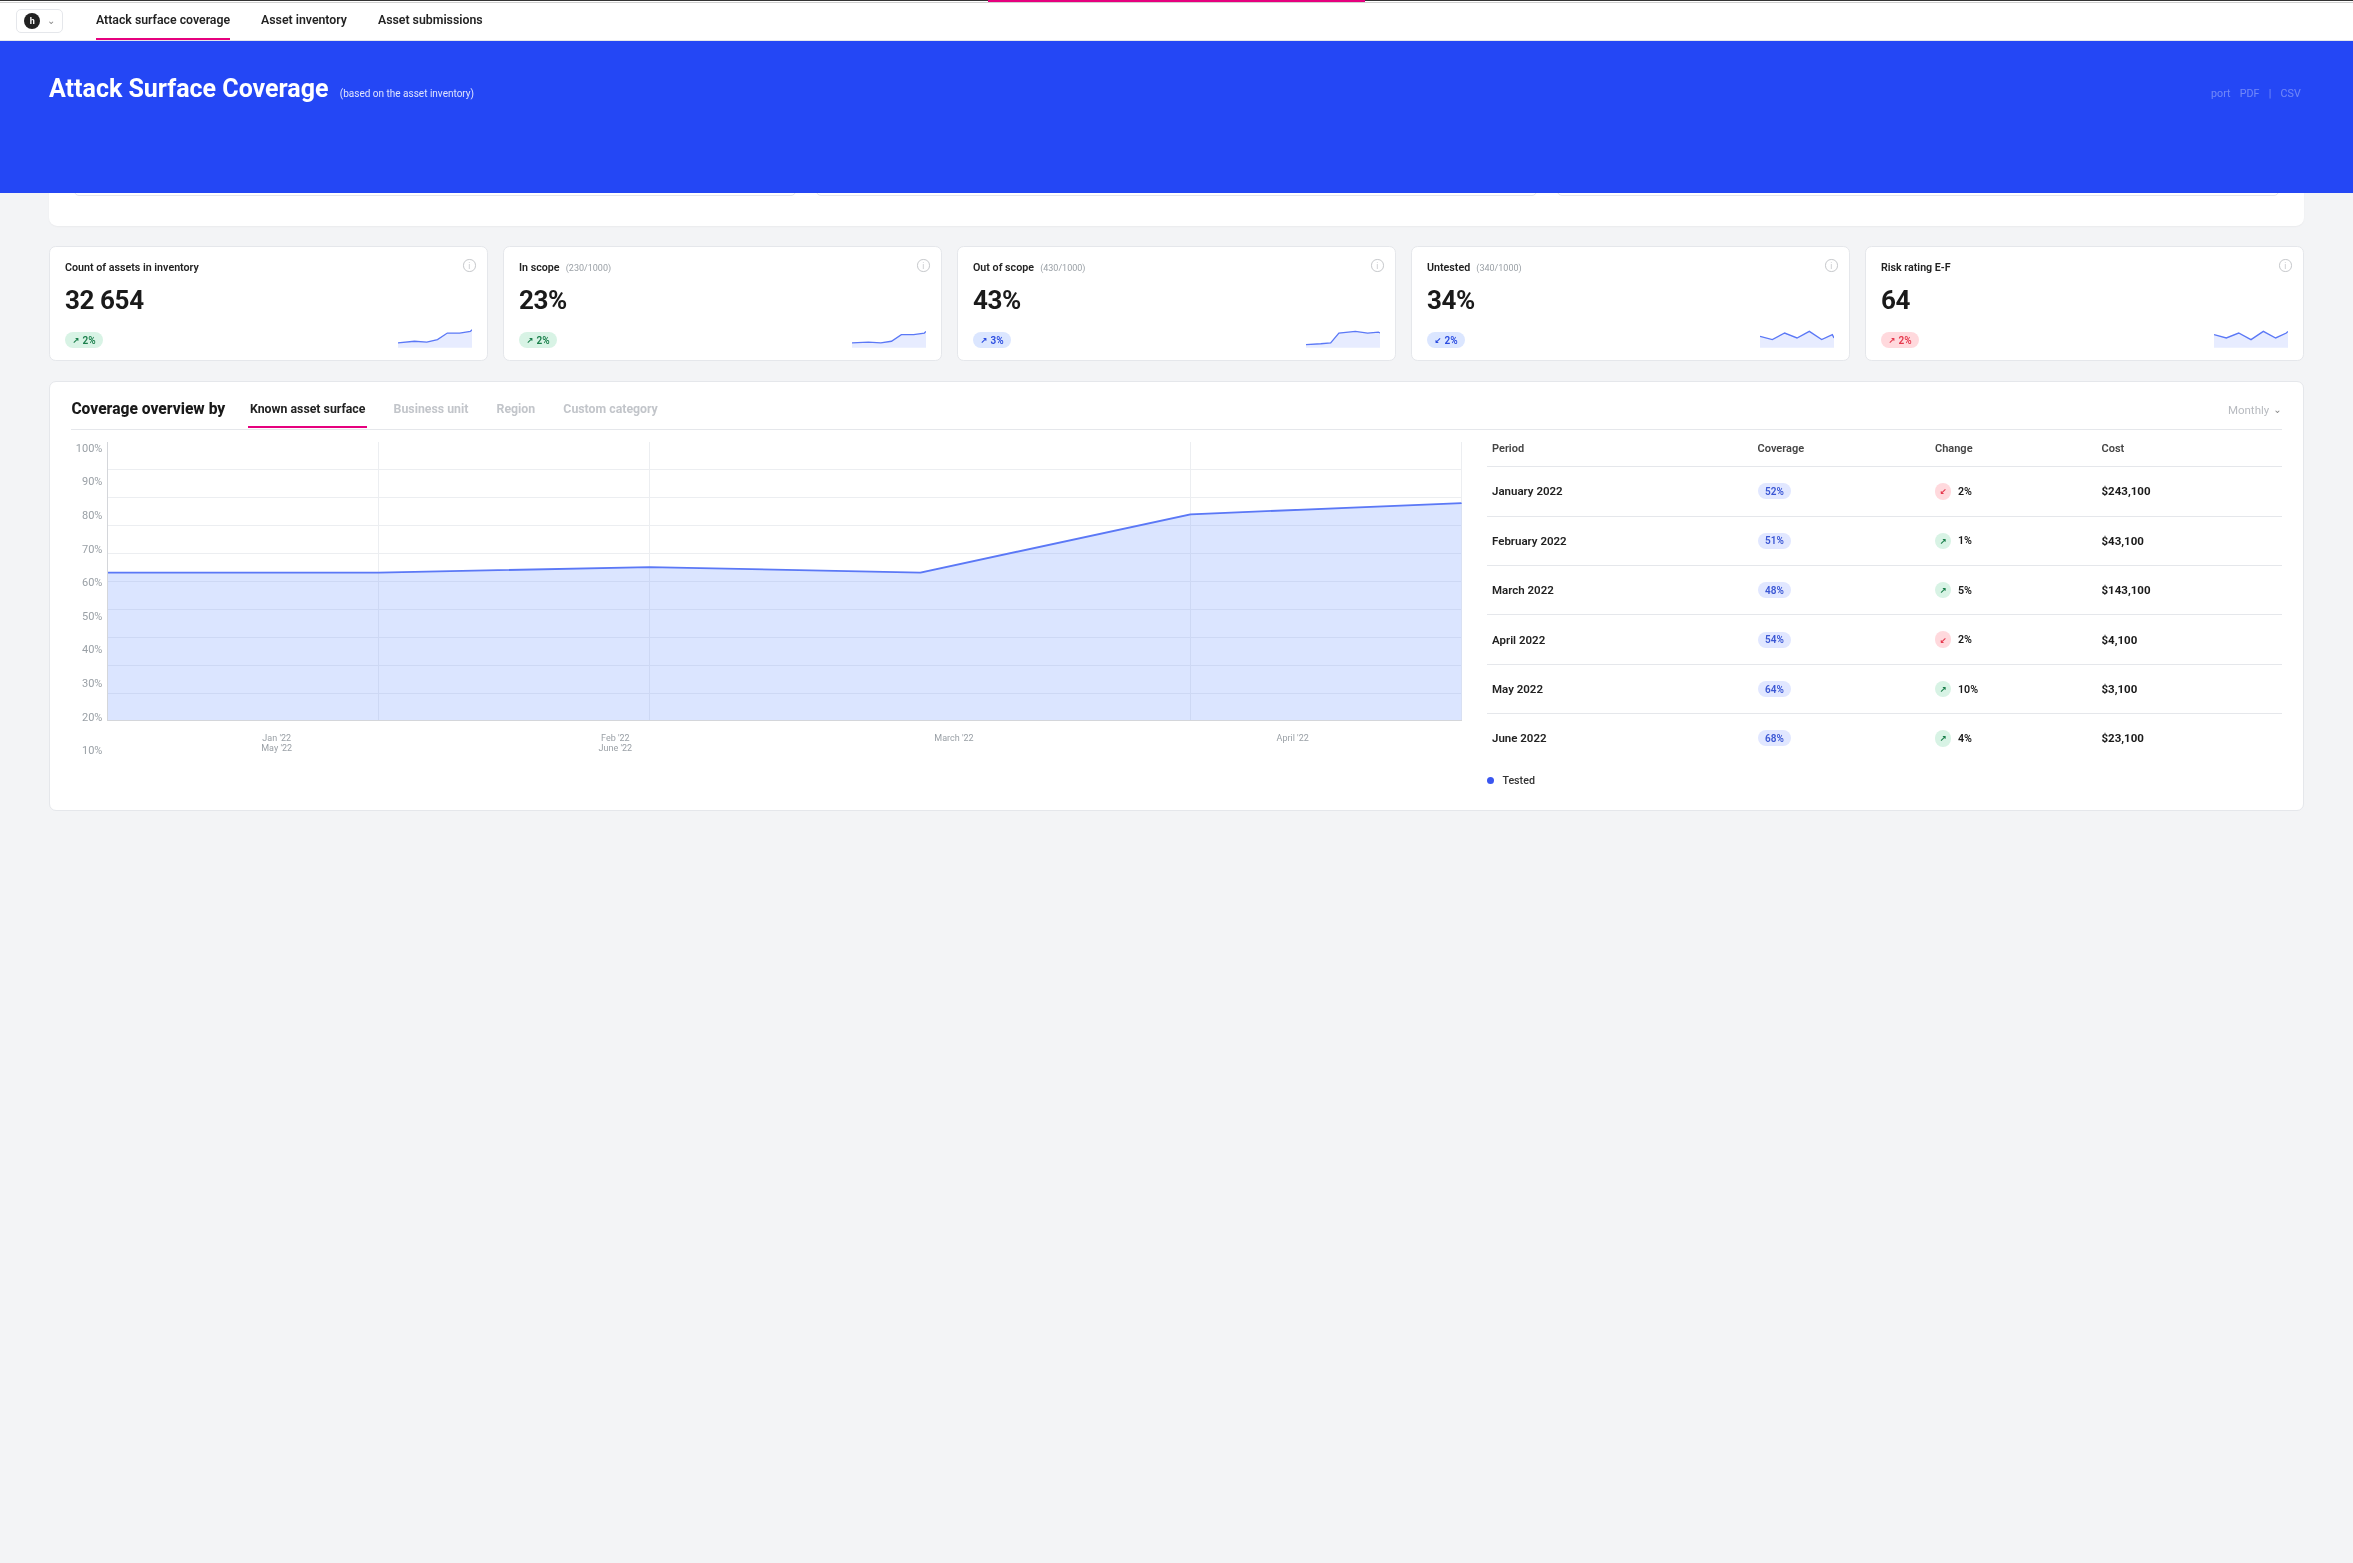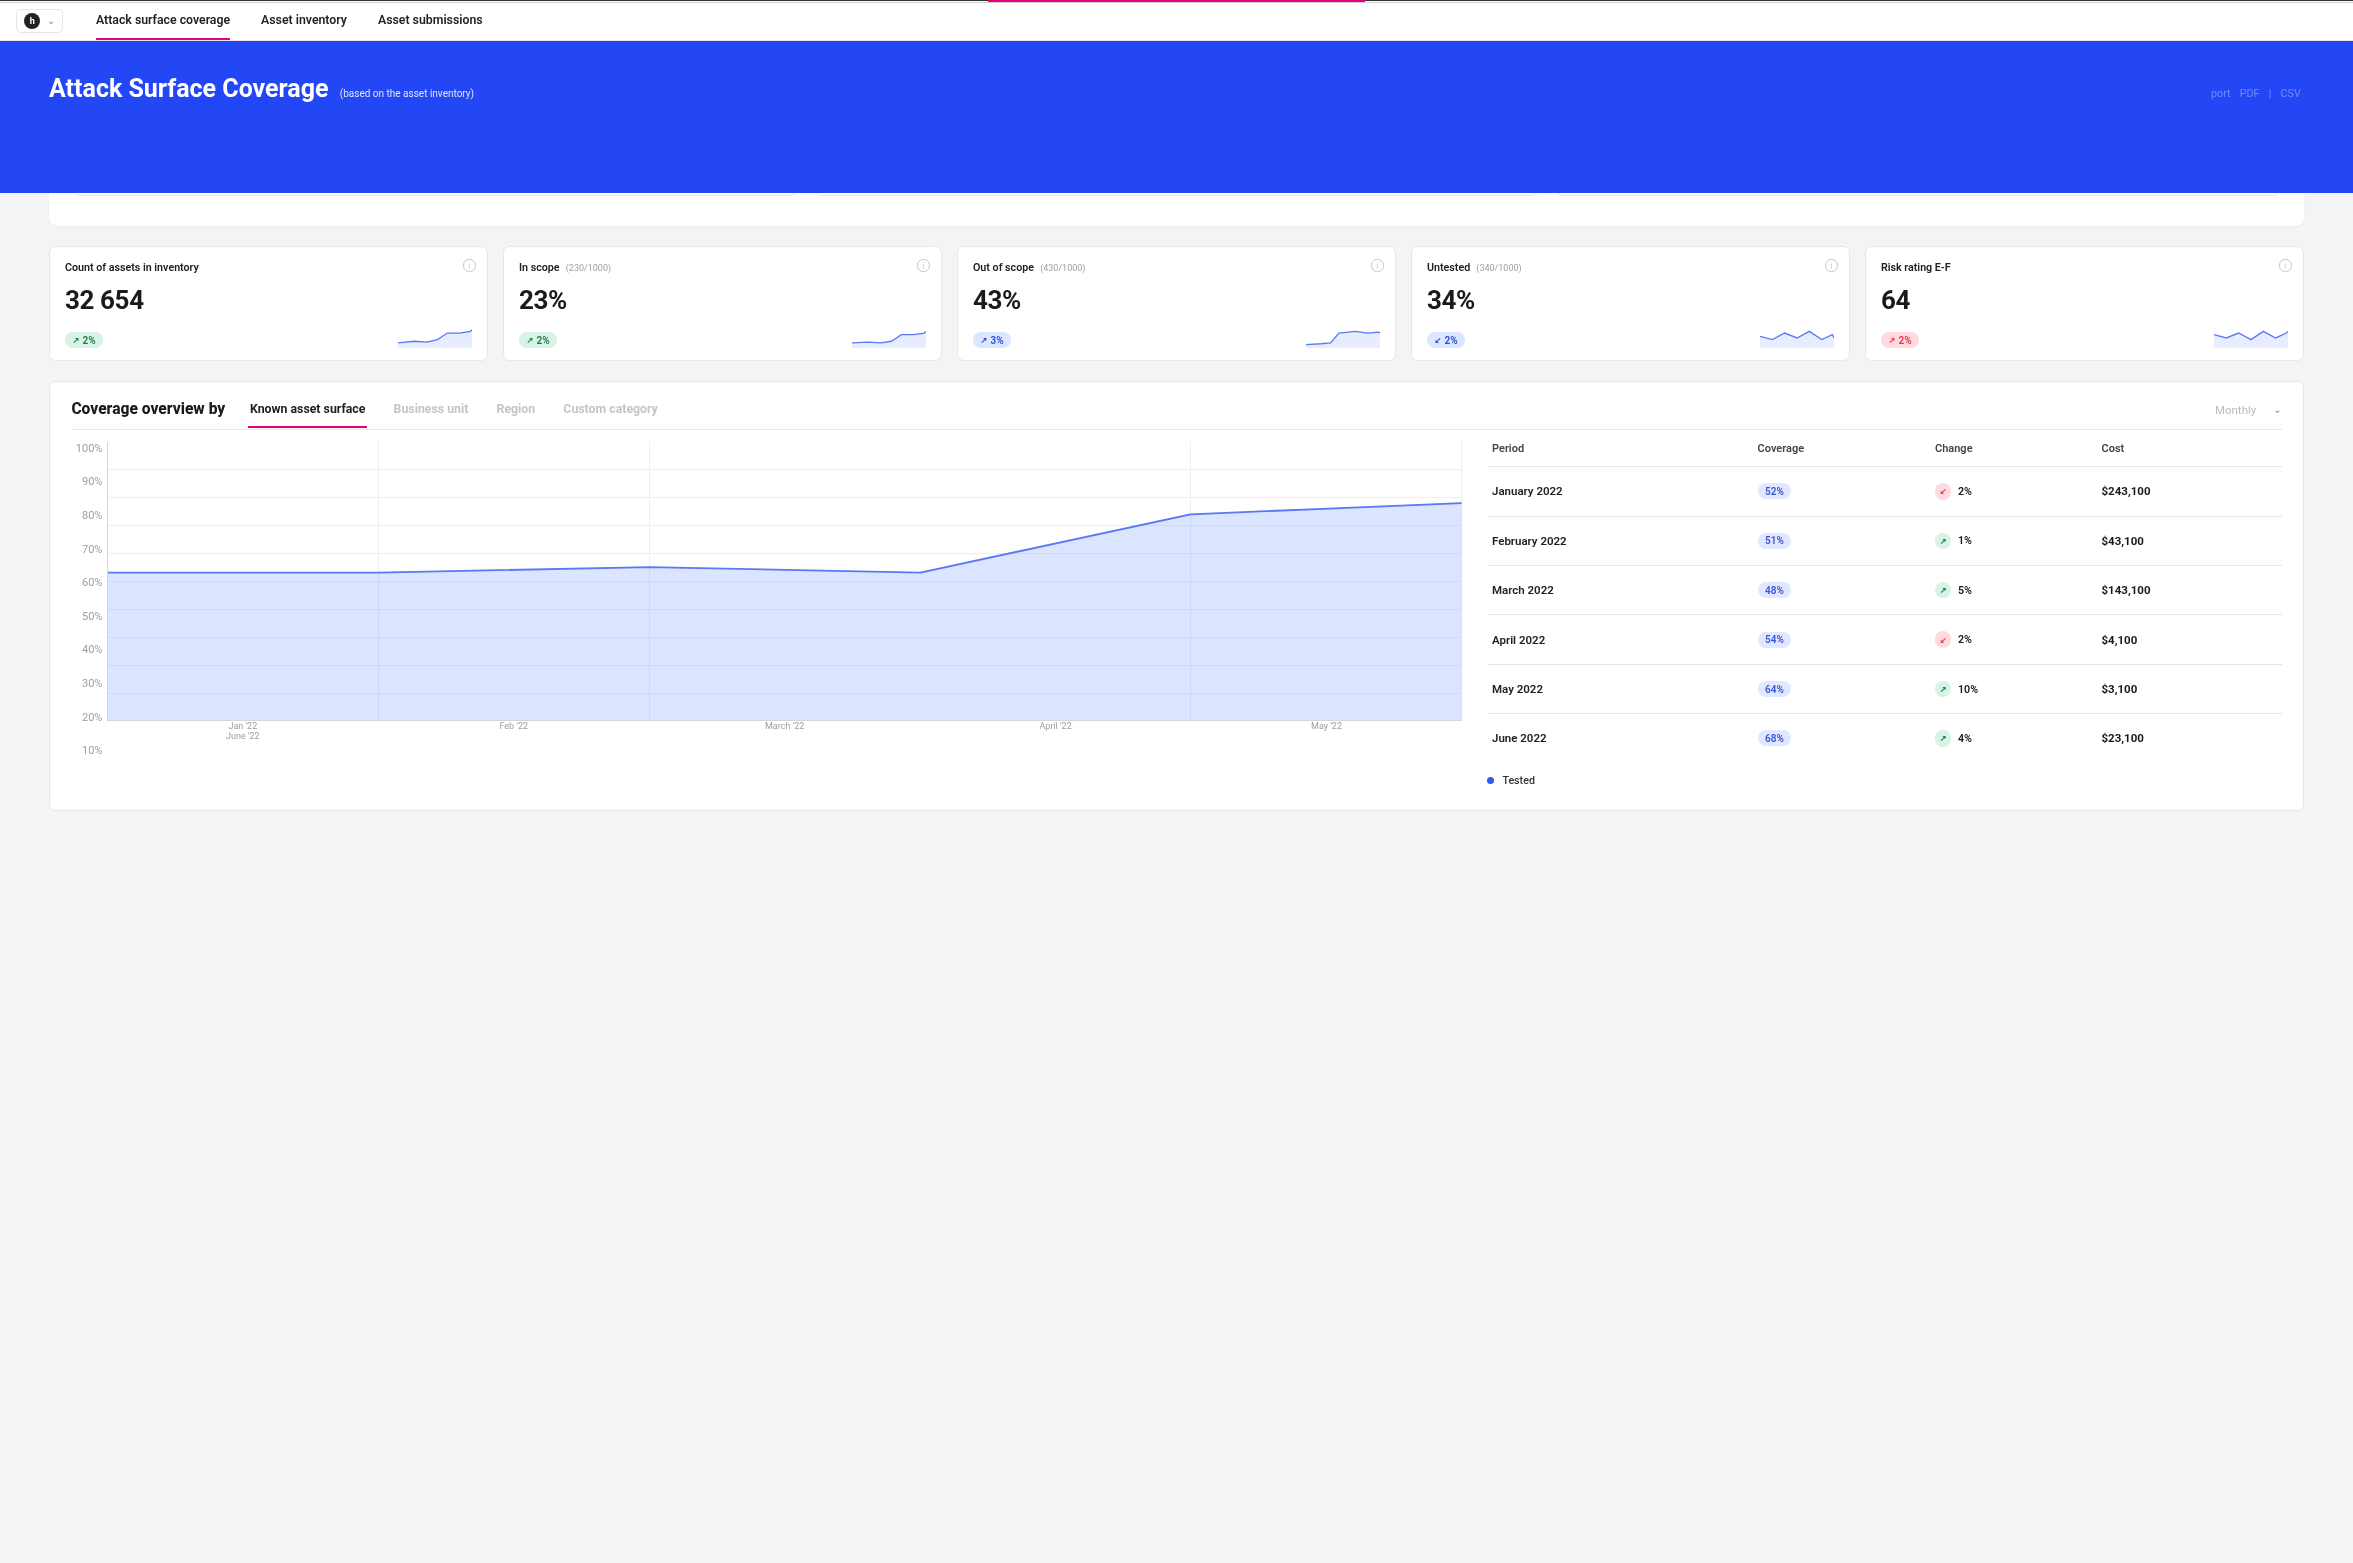--- a/index.html
+++ b/index.html
@@ -172,21 +172,21 @@
   .ov-tabs{display:flex;gap:25px;align-items:flex-end;}
   .ov-tab{
     font-size:12.3px;font-weight:700;color:#c2c5ca;
     padding:0 1.6px 10px;
     border-bottom:2.5px solid transparent;
     cursor:pointer;
   }
   .ov-tab.active{color:#222;border-bottom-color:var(--pink);}
   .ov-select{
     margin-left:auto;color:#b8bbc0;font-size:11.5px;cursor:pointer;
-    display:flex;align-items:center;gap:17px;padding-bottom:10px;
+    display:flex;align-items:center;gap:4px;padding-bottom:10px;
   }
   .panel-body{
     display:grid;
     grid-template-columns:1.75fr 1fr;
     gap:25px;
   }
   
   .chart-wrap{position:relative;}
   .y-axis{
     position:absolute;left:0;top:0;bottom:30px;width:36px;
@@ -200,22 +200,22 @@
     background:
       repeating-linear-gradient(to bottom, transparent 0, transparent 27px, #eceef1 27px, #eceef1 28px),
       repeating-linear-gradient(to right, transparent 0, transparent calc(100%/5 - 0.8px), #eceef1 calc(100%/5 - 0.8px), #eceef1 calc(100%/5));
     background-position:0 0, 0 0;
     overflow:hidden;
   }
   .plot svg{position:absolute;inset:0;width:100%;height:100%;}
   .plot .area{fill:rgba(110,150,255,0.25);}
   .plot .line{stroke:#5b78f6;stroke-width:2.2;fill:none;}
   .x-axis{
-    margin-left:36px;display:grid;grid-template-columns:repeat(5,1fr);
-    font-size:9px;color:#9aa0a6;margin-top:0;
+    margin-left:36px;display:grid;grid-template-columns:repeat(4,1fr);
+    font-size:9px;color:#9aa0a6;margin-top:12px;
   }
   .x-axis span{text-align:center;}
   .cursor-icon{position:absolute;pointer-events:none;}
   
   .ov-table{width:100%;border-collapse:collapse;}
   .ov-table th{
     text-align:left;font-weight:600;font-size:11px;color:#444;
     padding:0 5px 11.5px;
   }
   .ov-table td{

